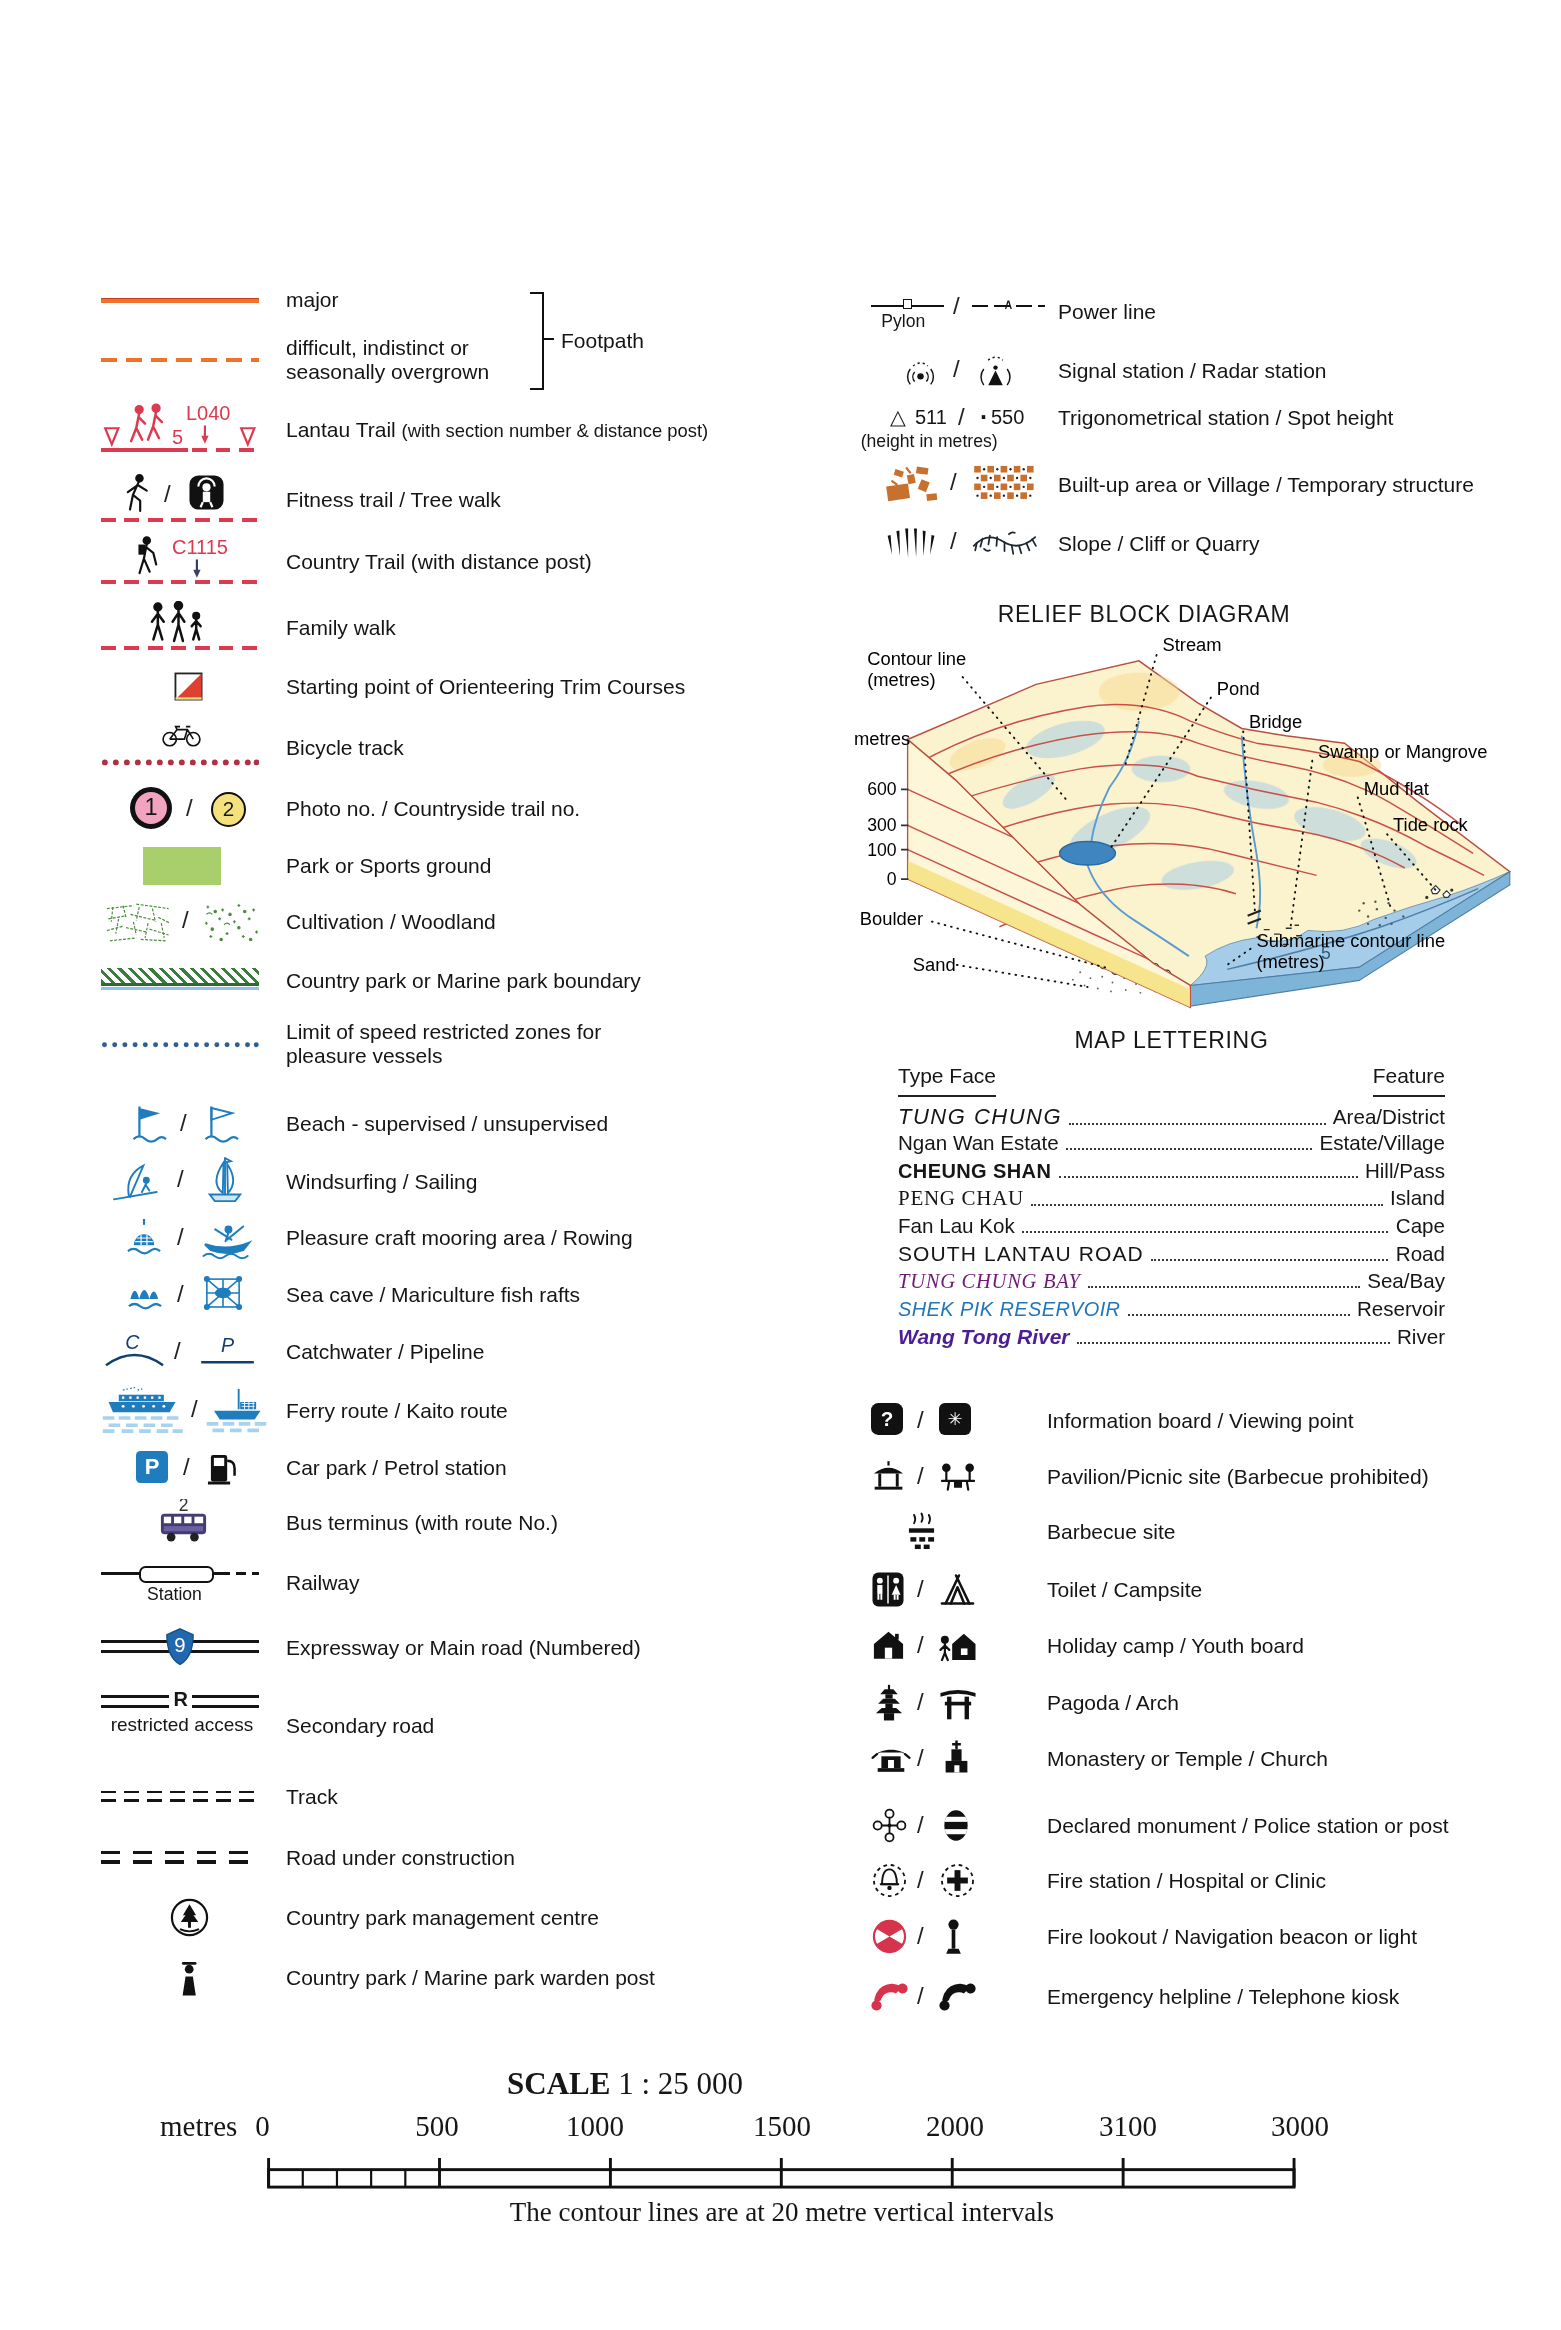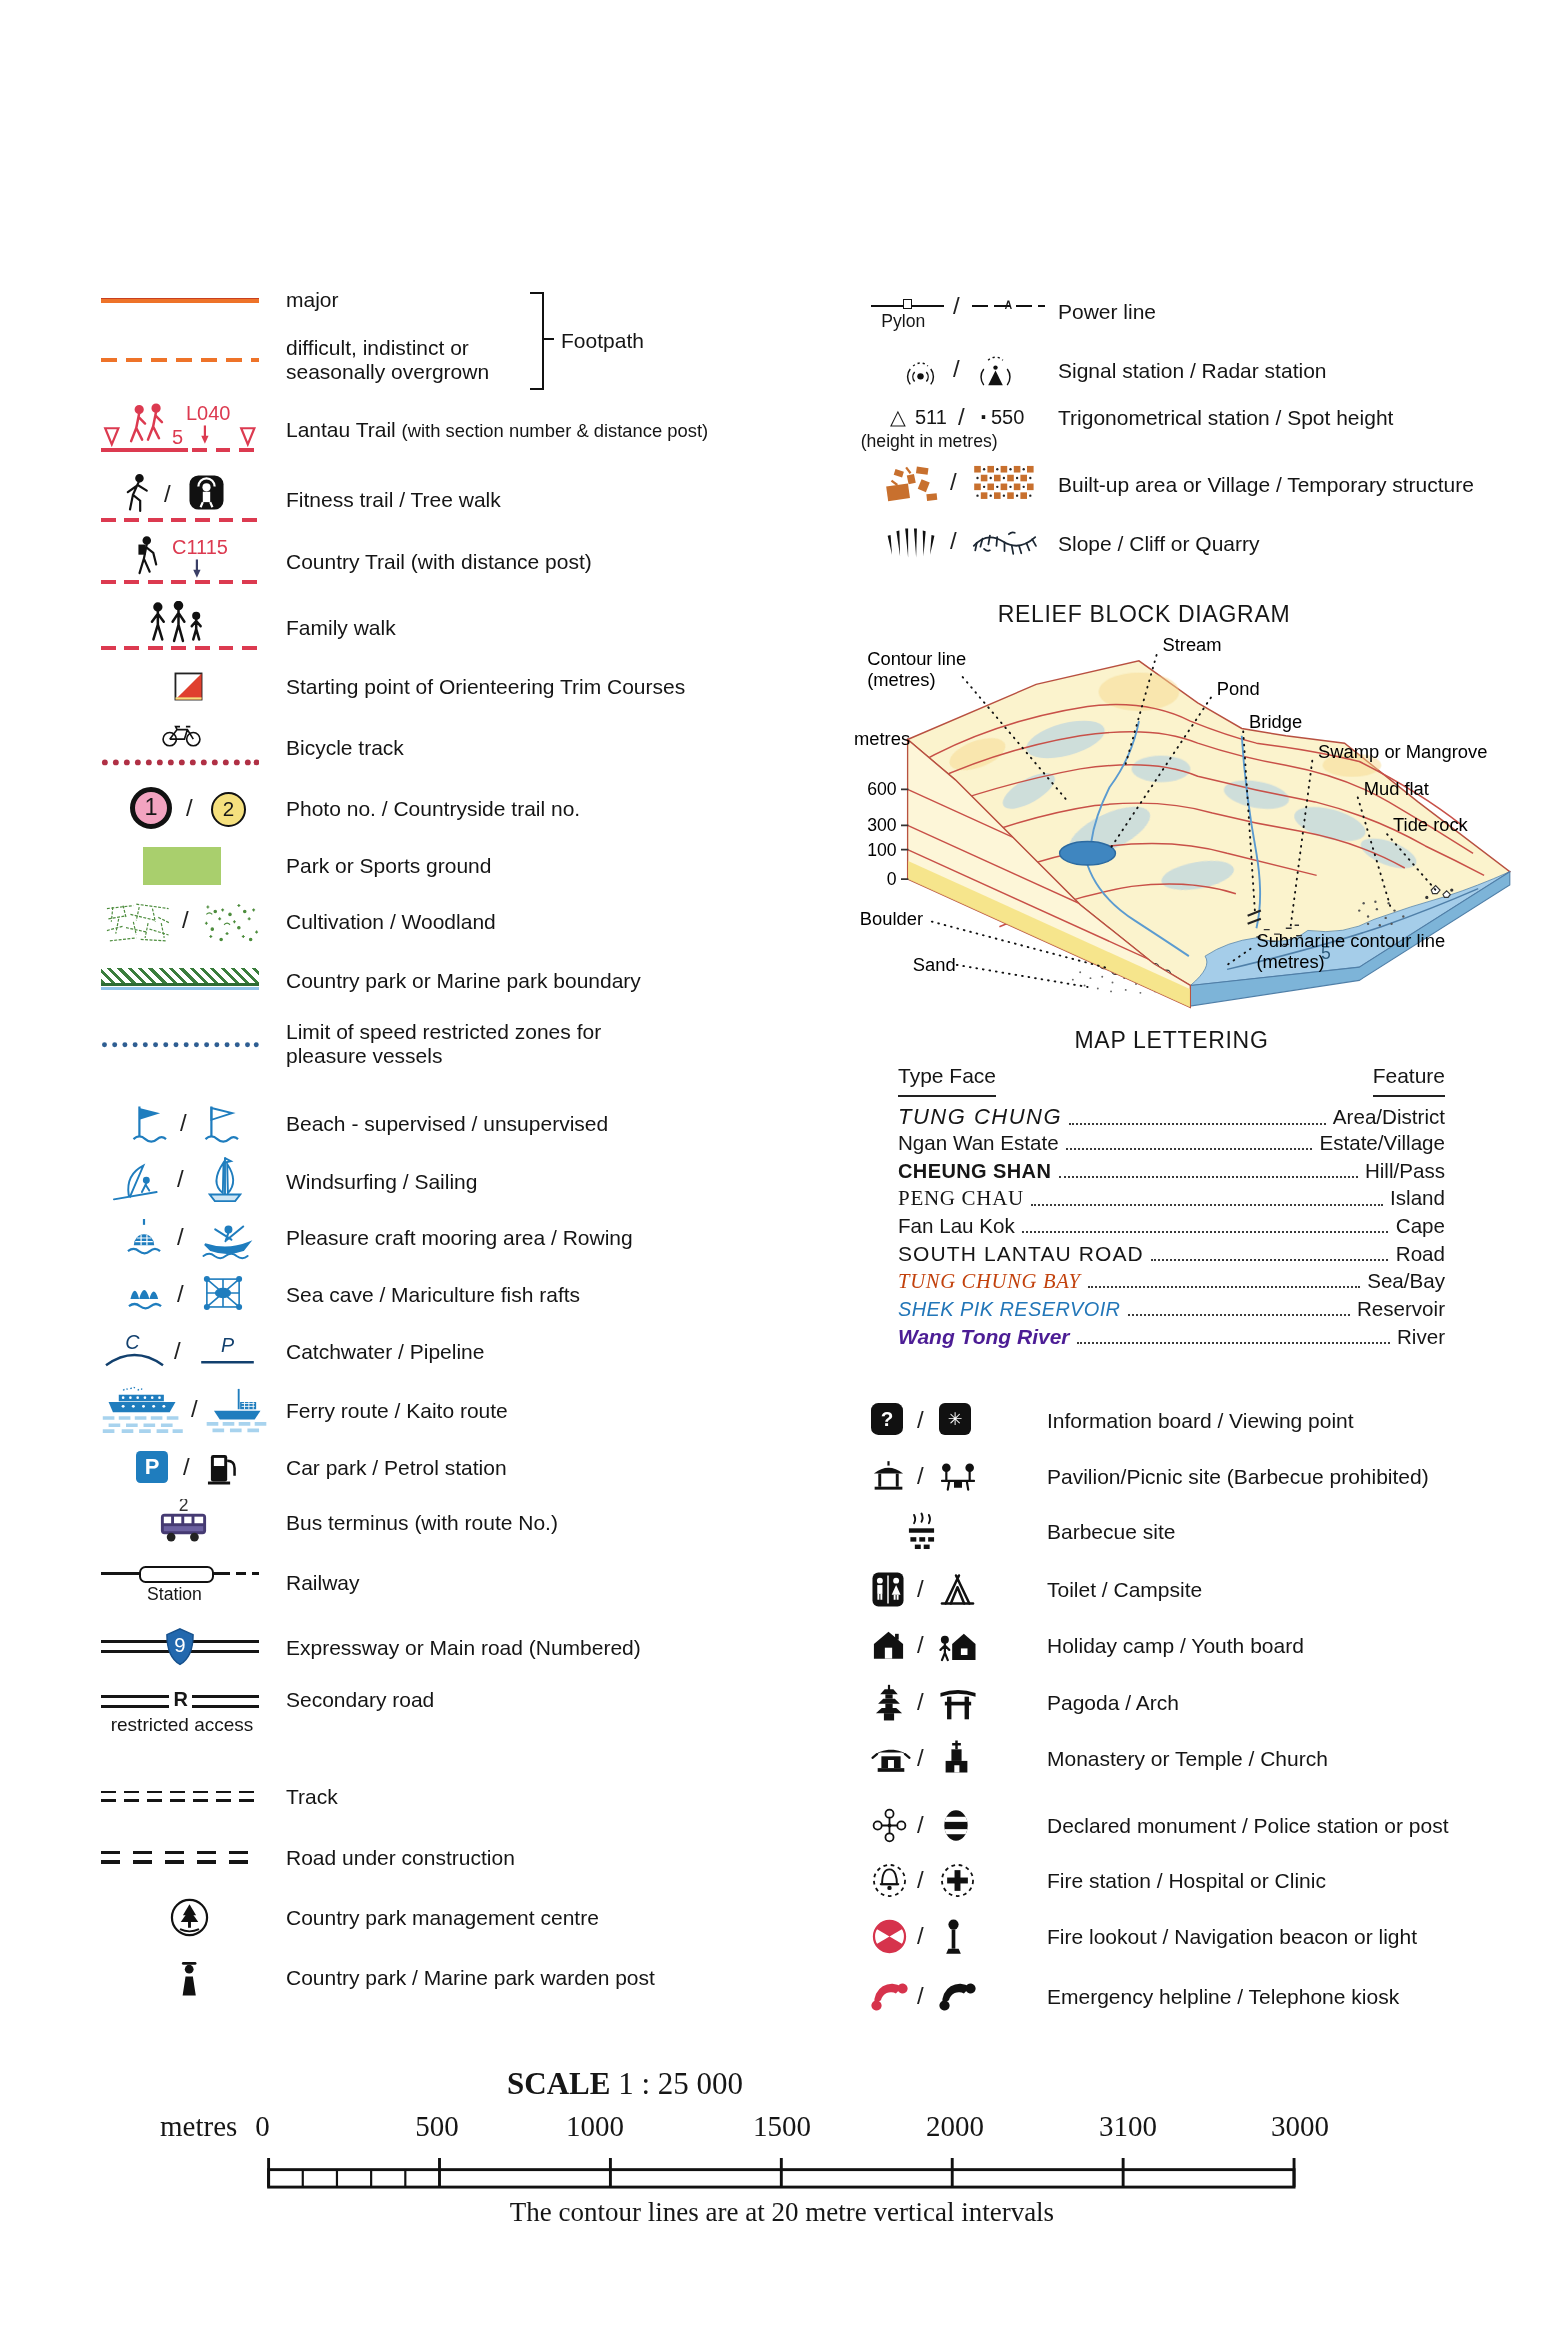--- a/index.html
+++ b/index.html
@@ -20,21 +20,21 @@
   .condash{position:absolute;height:3.7px;background:repeating-linear-gradient(90deg,#151515 0 19px,transparent 19px 32px)}
   .letter-row{position:absolute;left:898px;width:547px;display:flex;align-items:baseline}
   .leader{flex:1;border-bottom:2.2px dotted #3a3a3a;margin:0 7.3px;height:2.9px;align-self:flex-end;margin-bottom:5.1px}
   .feat{font-size:20.6px;white-space:nowrap}
   .tf0{font:italic 22px "Liberation Sans",sans-serif;letter-spacing:1.5px}
   .tf1{font:20.6px "Liberation Sans",sans-serif}
   .tf2{font:bold 20px "Liberation Sans",sans-serif;letter-spacing:0.4px}
   .tf3{font:21px "Liberation Serif",serif;letter-spacing:0.7px}
   .tf4{font:20.6px "Liberation Sans",sans-serif}
   .tf5{font:21px "Liberation Sans",sans-serif;letter-spacing:1.1px}
-  .tf6{font:italic 20.6px "Liberation Serif",serif;color:#c2410c;letter-spacing:0.7px}
+  .tf6{font:italic 20.6px "Liberation Serif",serif;color:#701a75;letter-spacing:0.7px}
   .tf7{font:italic 20px "Liberation Sans",sans-serif;color:#2276b8;letter-spacing:0.4px}
   .tf8{font:italic bold 21px "Liberation Sans",sans-serif;color:#4c1d95}
   .serif{font-family:"Liberation Serif",serif}
   svg{display:block}
   text{font-family:"Liberation Sans",sans-serif}
 </style>
 </head>
 <body>
 
 <div id="page">
@@ -471,21 +471,21 @@
     <span class="lbl">Expressway or Main road (Numbered)</span>
   </div>
 
   <div class="row" style="top:1682px;height:51px;align-items:flex-start">
     <div class="iz" style="overflow:visible">
       <div class="abs blk2" style="left:0;top:13.2px;width:158px"></div>
       <div class="abs blk2" style="left:0;top:23px;width:158px"></div>
       <span class="abs" style="left:68px;top:5.9px;padding:0 4.4px;background:#fff;font-weight:bold;font-size:20px">R</span>
       <span class="abs" style="left:-22px;top:32px;width:206px;text-align:center;font-size:19px">restricted access</span>
     </div>
-    <span class="lbl" style="margin-top:6px">Secondary road</span>
+    <span class="lbl" style="margin-top:32px">Secondary road</span>
   </div>
 
   <div class="row" style="top:1778px;height:37px">
     <div class="iz">
       <div class="abs trkdash" style="left:0;top:12.5px;width:158px"></div>
       <div class="abs trkdash" style="left:0;top:21px;width:158px"></div>
     </div>
     <span class="lbl">Track</span>
   </div>
 

